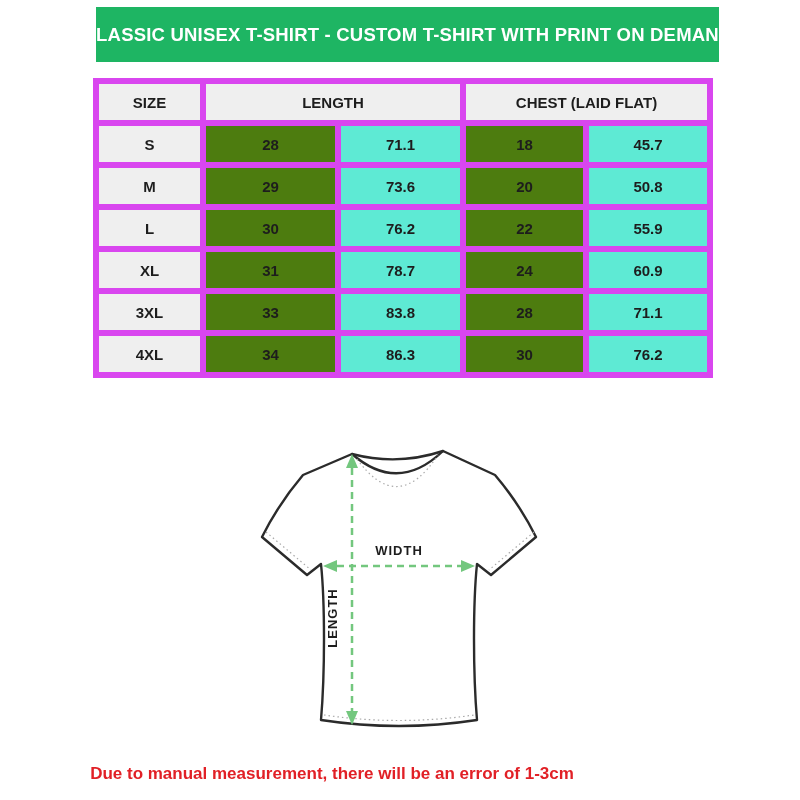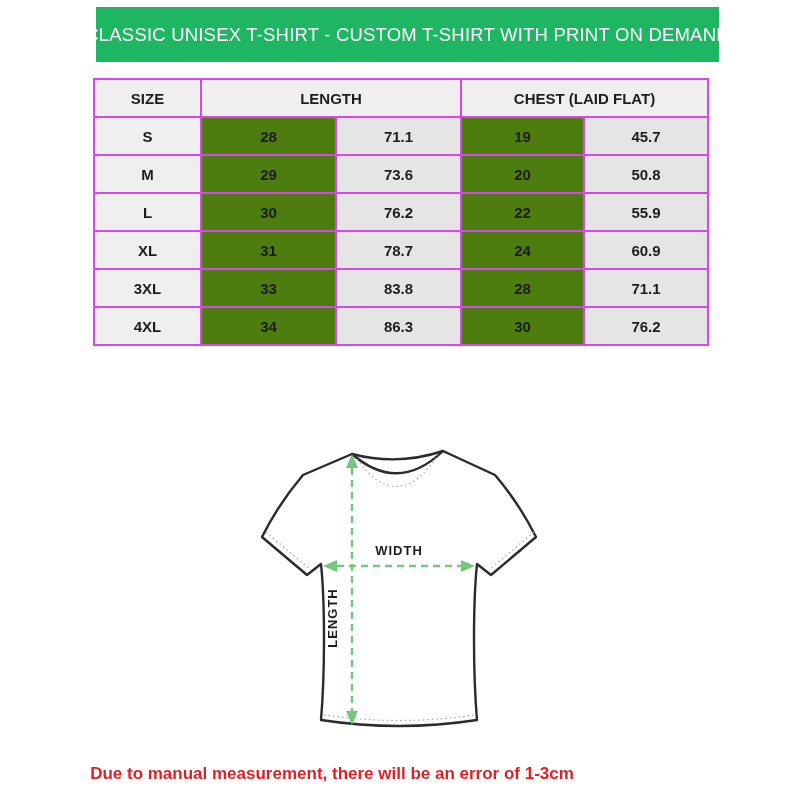--- a/index.html
+++ b/index.html
@@ -15,50 +15,50 @@
   
   .banner {
     position: absolute;
     left: 96px; top: 7px;
     width: 623px; height: 55px;
     background: #1eb563;
     display: flex; align-items: center; justify-content: center;
   }
   .banner-text {
     color: #ffffff;
-    font-weight: 400;
+    font-weight: 700;
     font-size: 18.5px;
     letter-spacing: 0.2px;
     white-space: nowrap;
   }
 
   
   .chart-wrap {
     position: absolute;
     left: 93px; top: 78px;
   }
   table.size-chart {
     border-collapse: collapse;
     table-layout: fixed;
     width: 614px;
   }
   table.size-chart th, table.size-chart td {
-    border: 2px solid #d946ef;
+    border: 6px solid #d946ef;
     text-align: center;
     vertical-align: middle;
     font-weight: 700;
     font-size: 15px;
     padding: 0;
     height: 36px;
     color: #1d1d1d;
   }
   table.size-chart th { background: #efefef; }
   td.c-size { background: #efefef; }
   td.c-in   { background: #4d7c0f; }
-  td.c-cm   { background: #e5e5e5; }
+  td.c-cm   { background: #5eead4; }
 
   
   .diagram {
     position: absolute;
     left: 240px; top: 428px;
     width: 320px; height: 320px;
   }
   .shirt-outline { fill: #ffffff; stroke: #2b2b2b; stroke-width: 2.4; stroke-linejoin: round; }
   .shirt-line    { fill: none; stroke: #2b2b2b; stroke-width: 2.4; stroke-linecap: round; }
   .stitch        { fill: none; stroke: #a9a9a9; stroke-width: 1.2; stroke-dasharray: 1.5 3; }
@@ -102,21 +102,21 @@
     <tbody>
         <tr>
       <th>SIZE</th>
       <th colspan="2">LENGTH</th>
       <th colspan="2">CHEST (LAID FLAT)</th>
     </tr>
     <tr>
       <td class="c-size">S</td>
       <td class="c-in">28</td>
       <td class="c-cm">71.1</td>
-      <td class="c-in">19</td>
+      <td class="c-in">18</td>
       <td class="c-cm">45.7</td>
     </tr>
     <tr>
       <td class="c-size">M</td>
       <td class="c-in">29</td>
       <td class="c-cm">73.6</td>
       <td class="c-in">20</td>
       <td class="c-cm">50.8</td>
     </tr>
     <tr>

